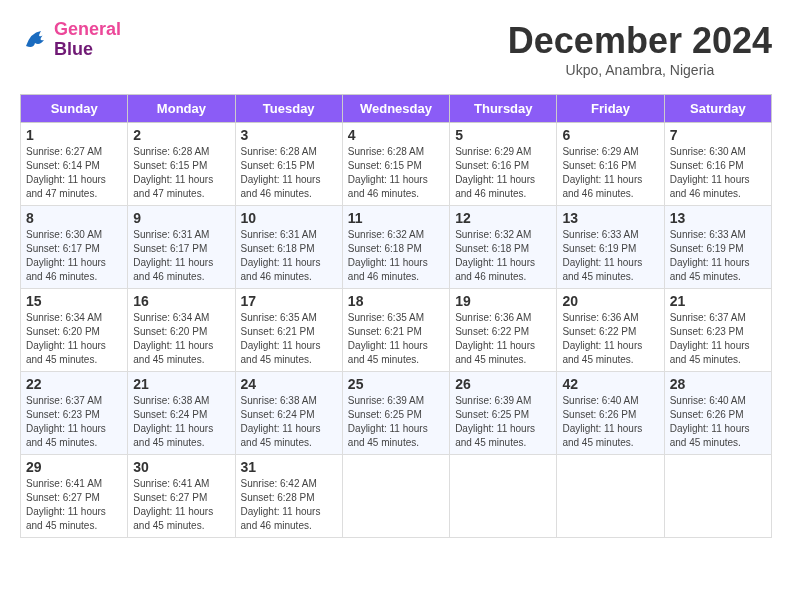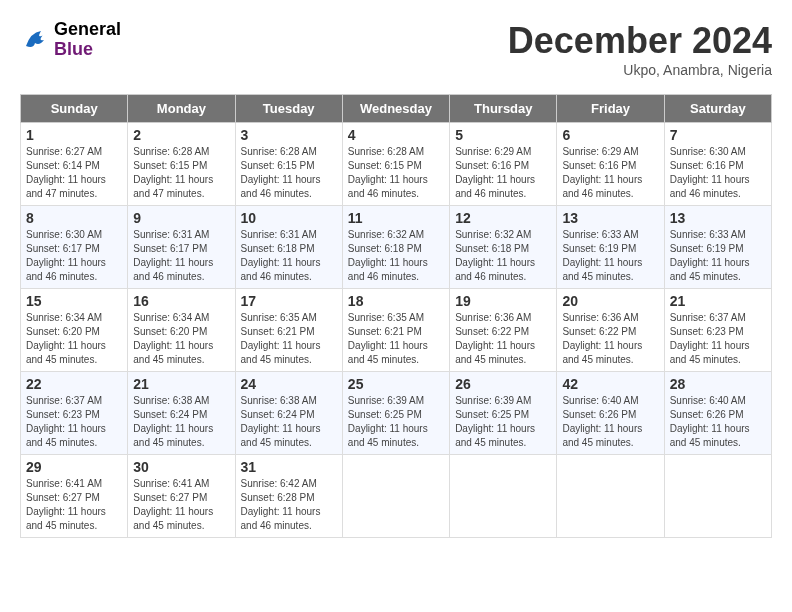--- a/index.html
+++ b/index.html
@@ -21,47 +21,48 @@
       align-items: center;
       gap: 4px;
     }
     .logo-text {
       font-size: 18px;
       font-weight: bold;
       color: #333;
       line-height: 1.1;
     }
     .logo-text span {
-      color: #000000;
+      color: #ec4899;
       margin-top: 24px;
     }
     .logo-bird {
       width: 30px;
       height: 30px;
     }
     .title-block {
       text-align: right;
       margin-left: 32px;
     }
     .month-title {
       font-size: 36px;
       font-weight: bold;
       color: #333;
     }
     .subtitle {
       font-size: 14px;
       color: #555;
+      text-align: center;
     }
     table {
       width: 100%;
       border-collapse: collapse;
       font-size: 11px;
     }
     thead th {
-      background-color: #737373;
+      background-color: #8b5cf6;
       color: #fff;
       text-align: center;
       padding: 6px 4px;
       font-size: 13px;
       font-weight: bold;
       border: 1px solid #ccc;
     }
     td {
       vertical-align: top;
       border: 1px solid #ddd;

